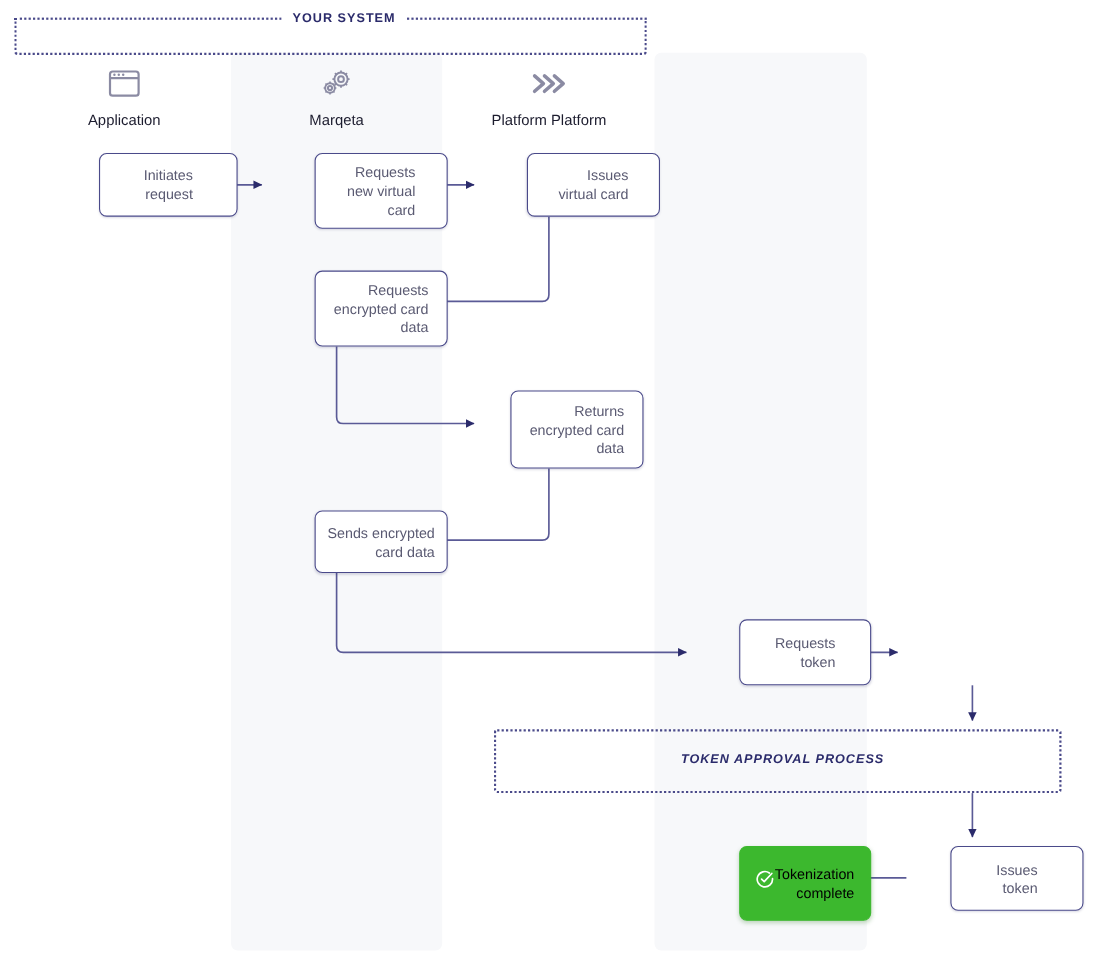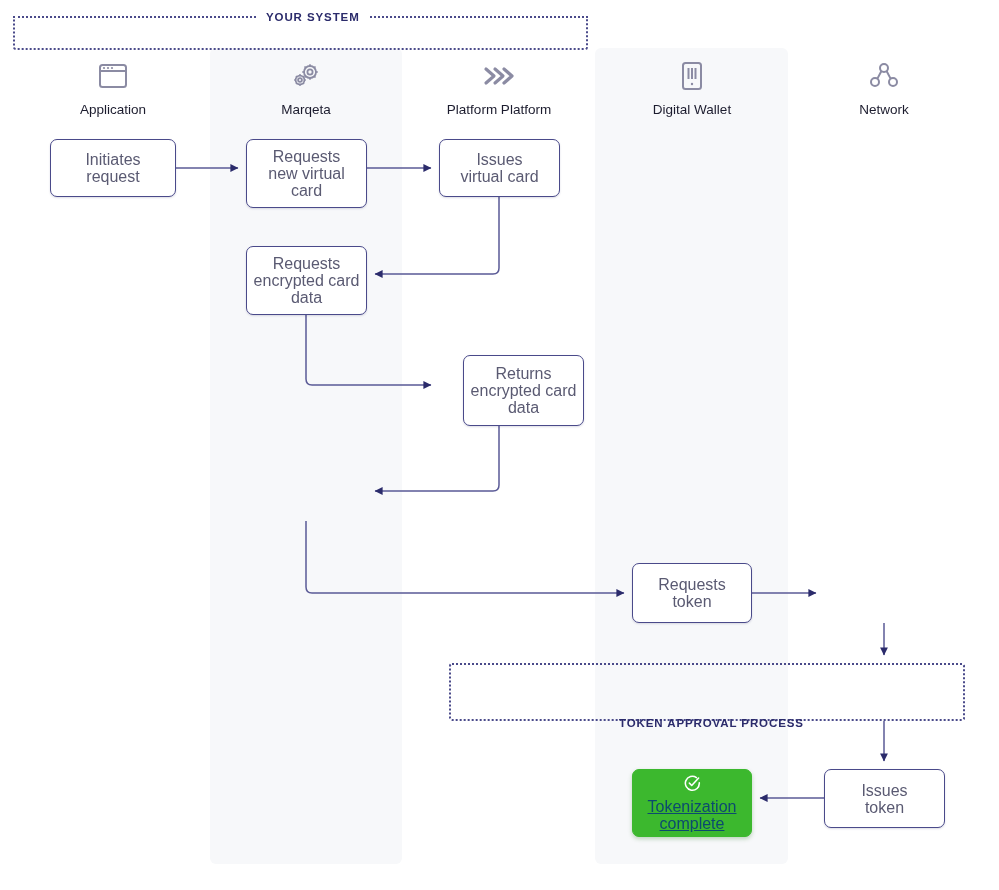--- a/index.html
+++ b/index.html
@@ -62,23 +62,24 @@
     background: #ffffff;
     white-space: nowrap;
   }
   #label-your-system {
     left: 256px;
     top: 11px;
     padding: 0 10px;
   }
   #label-token-approval {
     left: 613px;
-    top: 717px;
+    top: 685px;
     padding: 0 6px;
     background: transparent;
+    font-style: italic;
   }
   
   #your-system-top-left, #your-system-top-right {
     position: absolute;
     top: 16px;
     height: 0;
     border-top: 2px dotted #4a4a8a;
   }
   #your-system-top-left  { left: 13px;  width: 243px; }
   #your-system-top-right { left: 355px; width: 233px; }
@@ -109,43 +110,42 @@
 
   
   .node {
     position: absolute;
     box-sizing: border-box;
     background: #ffffff;
     border: 1.4px solid #4a4a8a;
     border-radius: 7px;
     box-shadow: 0 1px 2px rgba(60,60,110,0.18);
     color: #5a5a72;
-    font-size: 16px;
+    font-size: 13px;
     line-height: 17px;
     display: flex;
     align-items: center;
     justify-content: center;
-    text-align: center;
+    text-align: right;
     padding: 4px 6px;
+    margin-left: 40px;
   }
   .node.green {
     background: #3cb82e;
     border-color: #3cb82e;
-    color: #0c4a6e;
-    flex-direction: column;
+    color: #000000;
     box-shadow: 0 2px 4px rgba(40,120,30,0.28);
-    text-decoration: underline;
   }
   .node.green .check-icon { margin-bottom: 3px; }
 
   #node-initiates-request    { left: 50px;  top: 139px; width: 126px; height: 58px; }
   #node-requests-new-card    { left: 246px; top: 139px; width: 121px; height: 69px; }
   #node-issues-virtual-card  { left: 439px; top: 139px; width: 121px; height: 58px; }
   #node-requests-encrypted   { left: 246px; top: 246px; width: 121px; height: 69px; }
-  #node-returns-encrypted    { left: 463px; top: 355px; width: 121px; height: 71px; }
+  #node-returns-encrypted    { left: 424px; top: 355px; width: 121px; height: 71px; }
   #node-sends-encrypted      { left: 246px; top: 464px; width: 121px; height: 57px; }
   #node-requests-token       { left: 632px; top: 563px; width: 120px; height: 60px; }
   #node-initiates-token      { left: 824px; top: 563px; width: 121px; height: 60px; }
   #node-issues-token         { left: 824px; top: 769px; width: 121px; height: 59px; }
   #node-tokenization         { left: 632px; top: 769px; width: 120px; height: 68px; }
 
   
   #connectors {
     position: absolute;
     left: 0; top: 0;
@@ -209,44 +209,21 @@
         <g fill="none" stroke="#8b8ba3" stroke-width="3.2" stroke-linecap="round" stroke-linejoin="round">
           <path d="M4 5 L12 12 L4 19"></path>
           <path d="M13 5 L21 12 L13 19"></path>
           <path d="M22 5 L30 12 L22 19"></path>
         </g>
       </svg>
     </div>
     <div class="col-title">Platform Platform</div>
   </div>
 
-  <div class="col-header" id="col-wallet">
-    <div class="icon-wrap">
-      <svg width="24" height="30" viewBox="0 0 24 30" aria-hidden="true">
-        <rect x="3" y="2" width="18" height="26" rx="2.5" fill="none" stroke="#8b8ba3" stroke-width="2"></rect>
-        <path d="M8.5 7 v11 M12 7 v11 M15.5 7 v11" stroke="#8b8ba3" stroke-width="2"></path>
-        <circle cx="12" cy="23" r="1.2" fill="#8b8ba3"></circle>
-      </svg>
-    </div>
-    <div class="col-title">Digital Wallet</div>
-  </div>
-
-  <div class="col-header" id="col-network">
-    <div class="icon-wrap">
-      <svg width="30" height="28" viewBox="0 0 30 28" aria-hidden="true">
-        <g fill="none" stroke="#8b8ba3" stroke-width="2">
-          <circle cx="15" cy="6" r="4"></circle>
-          <circle cx="6" cy="20" r="4"></circle>
-          <circle cx="24" cy="20" r="4"></circle>
-          <path d="M12.3 9.2 L8.4 16.6 M17.7 9.2 L21.6 16.6"></path>
-        </g>
-      </svg>
-    </div>
-    <div class="col-title">Network</div>
-  </div>
+
 
   <svg id="connectors">
     <defs>
       <marker id="arrow" markerWidth="9" markerHeight="9" refX="7.6" refY="4.5" orient="auto" markerUnits="userSpaceOnUse">
         <path d="M0,0.6 L8,4.5 L0,8.4 Z" fill="#2b2b6b"></path>
       </marker>
     </defs>
     <g fill="none" stroke="#5a5a96" stroke-width="1.5" stroke-linejoin="round">
 
       <path d="M176,168 H238" marker-end="url(#arrow)"></path>
@@ -284,20 +261,23 @@
   </div>
 
   <div class="node" id="node-requests-encrypted">
     <span>Requests<br>encrypted card<br>data</span>
   </div>
 
   <div class="node" id="node-returns-encrypted">
     <span>Returns<br>encrypted card<br>data</span>
   </div>
 
+  <div class="node" id="node-sends-encrypted">
+    <span>Sends encrypted<br>card data</span>
+  </div>
 
   <div class="node" id="node-requests-token">
     <span>Requests<br>token</span>
   </div>
 
 
   <div class="node" id="node-issues-token">
     <span>Issues<br>token</span>
   </div>
 

